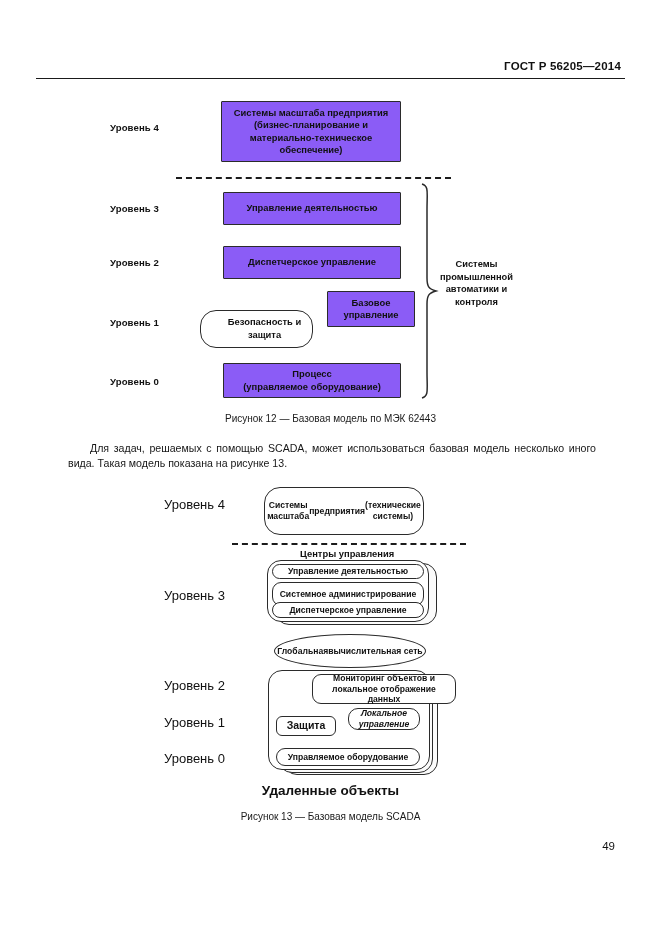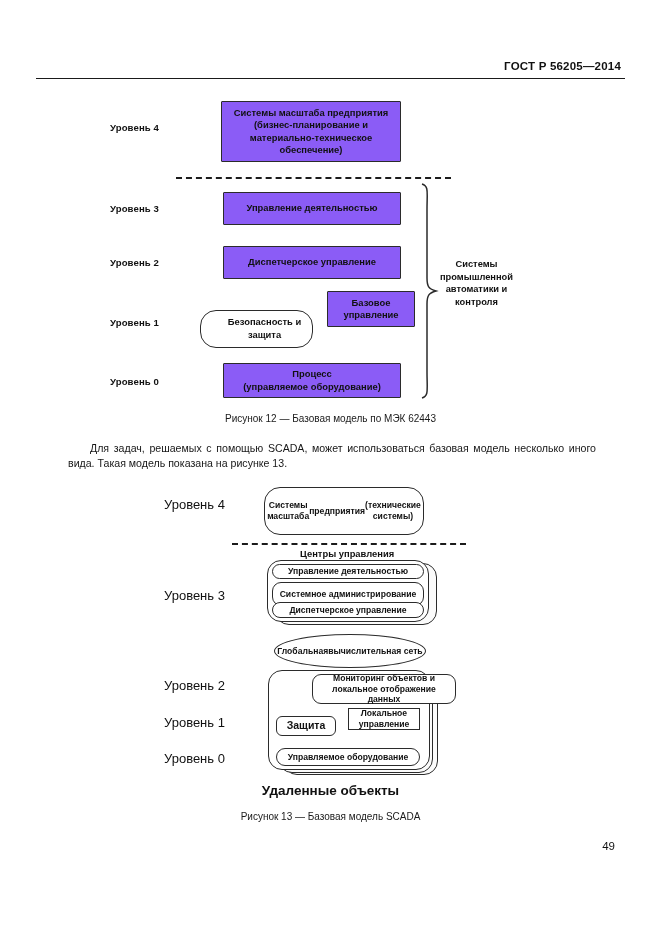--- a/index.html
+++ b/index.html
@@ -288,21 +288,21 @@
   <div class="f2card shadow" style="left:283px; top:675px; width:155px; height:100px;"></div>
   <div class="f2card shadow" style="left:278px; top:673px; width:155px; height:100px;"></div>
   <div class="f2card" style="left:268px; top:670px; width:162px; height:100px;"></div>
 
   <div class="f2box" style="left:276px; top:674px; width:144px; height:30px; flex-direction:column;margin-left:36px;">
     <span>Мониторинг объектов и</span>
     <span>локальное отображение</span>
     <span>данных</span>
   </div>
 
-  <div class="f2box" style="left:348px; top:708px; width:72px; height:22px; flex-direction:column; border-radius:0;">
+  <div class="f2box" style="left:348px; top:708px; width:72px; height:22px; flex-direction:column; border-radius:10px;font-style:italic;">
     <span>Локальное</span>
     <span>управление</span>
   </div>
   <div class="f2box" style="left:276px; top:716px; width:60px; height:20px; font-size:10.5px; border-radius:6px;">
     <span>Защита</span>
   </div>
 
   <div class="f2box" style="left:276px; top:748px; width:144px; height:18px;">
     <span>Управляемое оборудование</span>
   </div>

